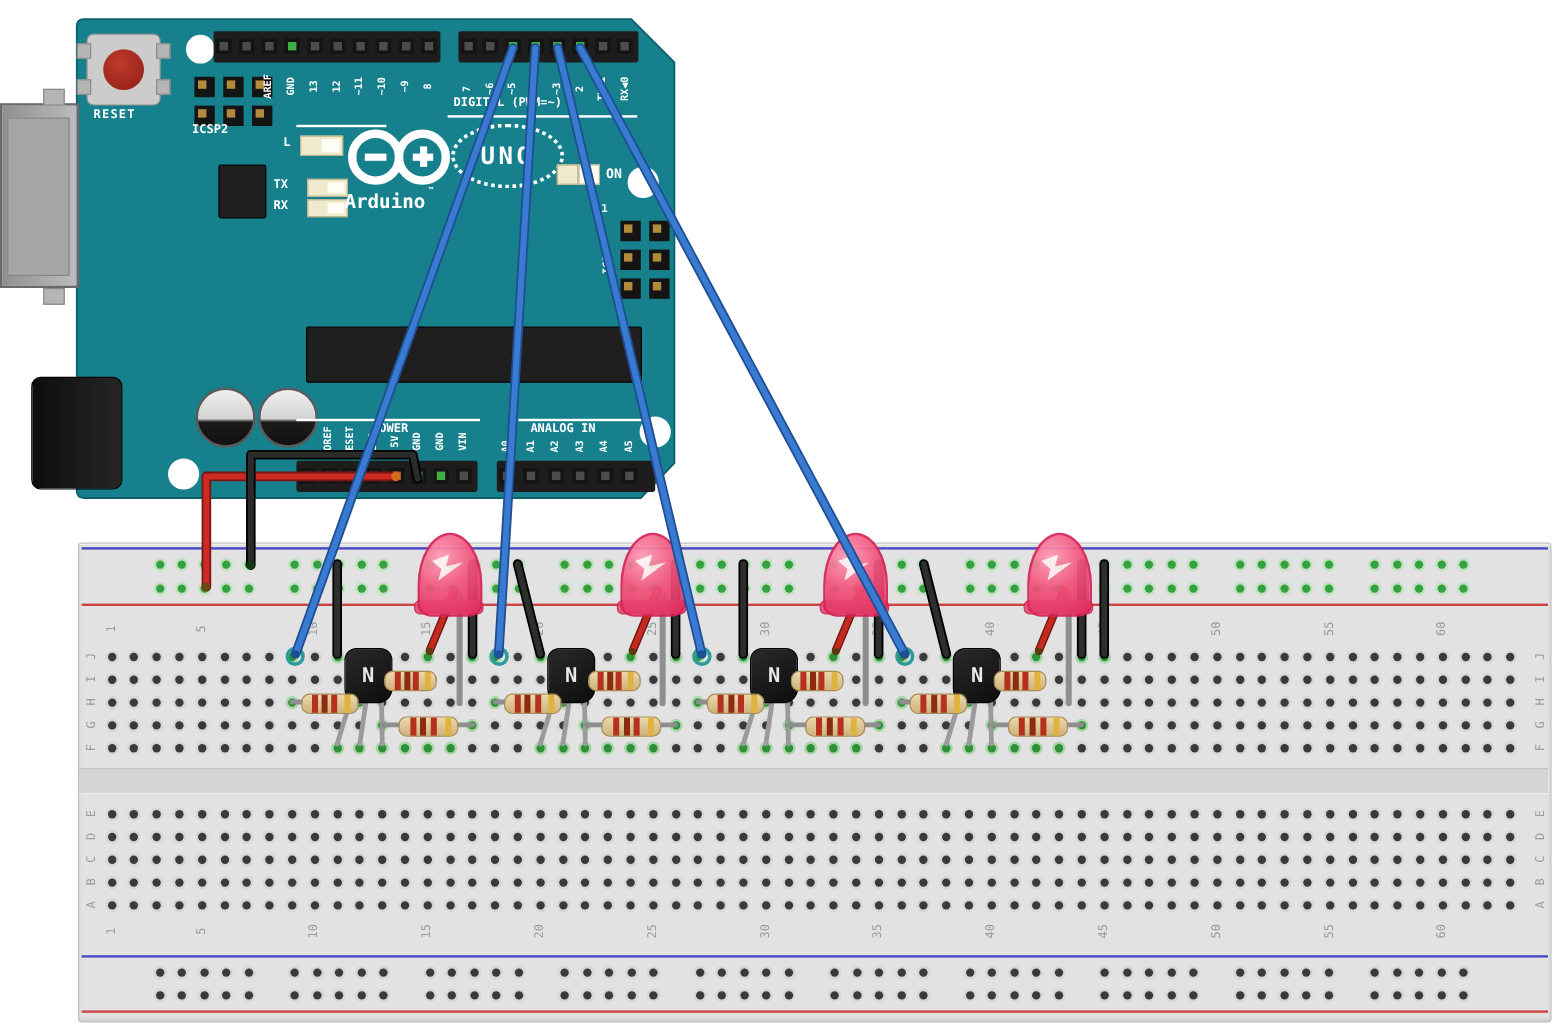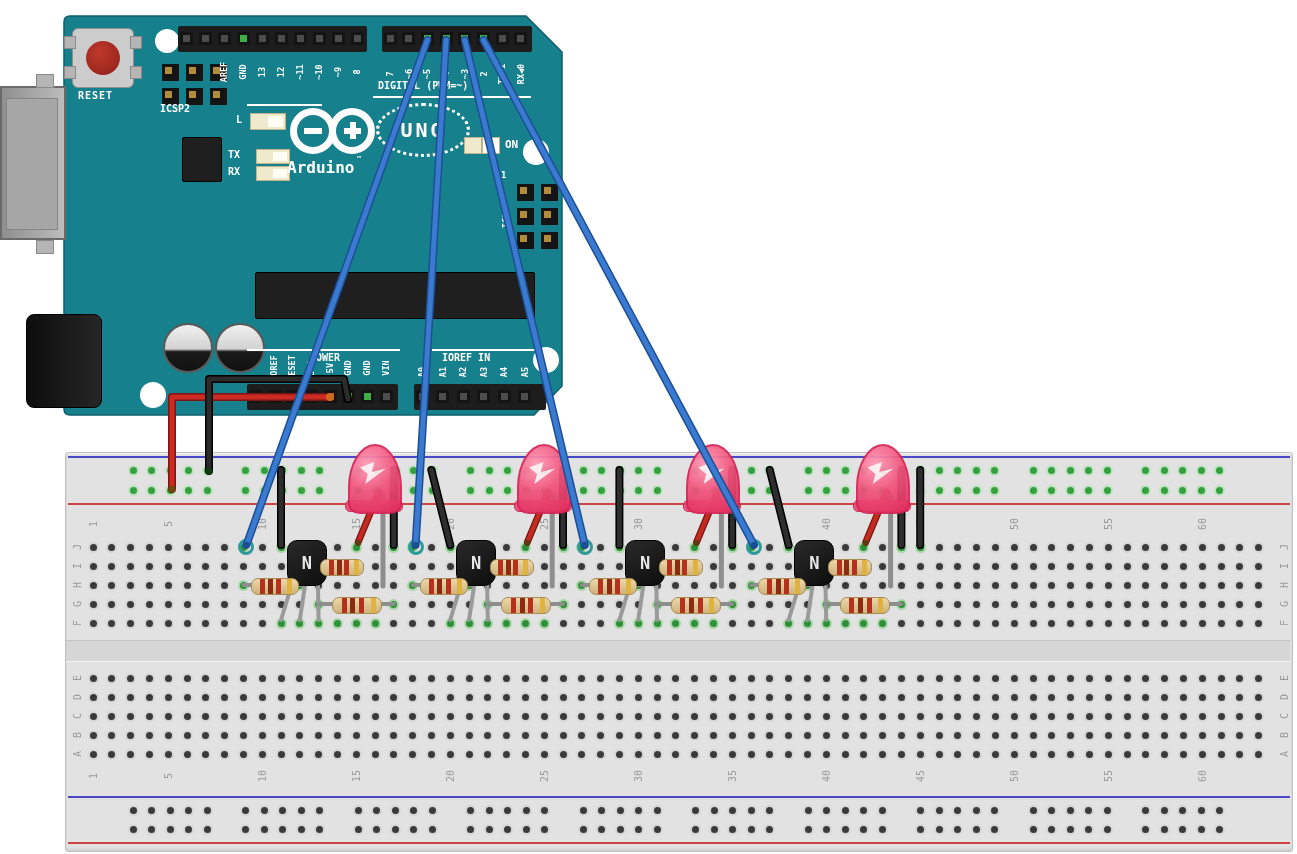--- a/index.html
+++ b/index.html
@@ -1316,21 +1316,21 @@
     <div class="plab" style="left: 483.5px; top: 372px;">A3</div>
     <div class="pin" style="left: 497.5px; top: 390px;">
       <i></i>
     </div>
     <div class="plab" style="left: 504px; top: 372px;">A4</div>
     <div class="pin" style="left: 518px; top: 390px;">
       <i></i>
     </div>
     <div class="plab" style="left: 524.5px; top: 372px;">A5</div>
     <div class="silkline" style="left: 432px; top: 349px; width: 113px;"></div>
-    <div class="silk" style="left: 442px; top: 352px;">IOREF IN</div>
+    <div class="silk" style="left: 442px; top: 352px;">ANALOG IN</div>
     <svg class="layer" width="1297" height="854">
       <polyline points="330,397 172,397 172,489" fill="none" stroke="#7a1513" stroke-width="8" stroke-linecap="round" stroke-linejoin="round"></polyline>
       <polyline points="330,397 172,397 172,489" fill="none" stroke="#cc2a22" stroke-width="5" stroke-linecap="round" stroke-linejoin="round"></polyline>
       <circle cx="172" cy="489" r="3.5" fill="#6b4a10"></circle>
       <circle cx="330" cy="397" r="4" fill="#d06a1f"></circle>
       <polyline points="348,399 344,379 209,379 209,471" fill="none" stroke="#000" stroke-width="8" stroke-linecap="round" stroke-linejoin="round"></polyline>
       <polyline points="348,399 344,379 209,379 209,471" fill="none" stroke="#2b2b2b" stroke-width="5" stroke-linecap="round" stroke-linejoin="round"></polyline>
       <circle cx="209" cy="471" r="3.5" fill="#123a12"></circle>
       <polyline points="427.4,40 246.4,545" fill="none" stroke="#1d4f95" stroke-width="8" stroke-linecap="round" stroke-linejoin="round"></polyline>
       <polyline points="427.4,40 246.4,545" fill="none" stroke="#3a7ad0" stroke-width="5" stroke-linecap="round" stroke-linejoin="round"></polyline>

